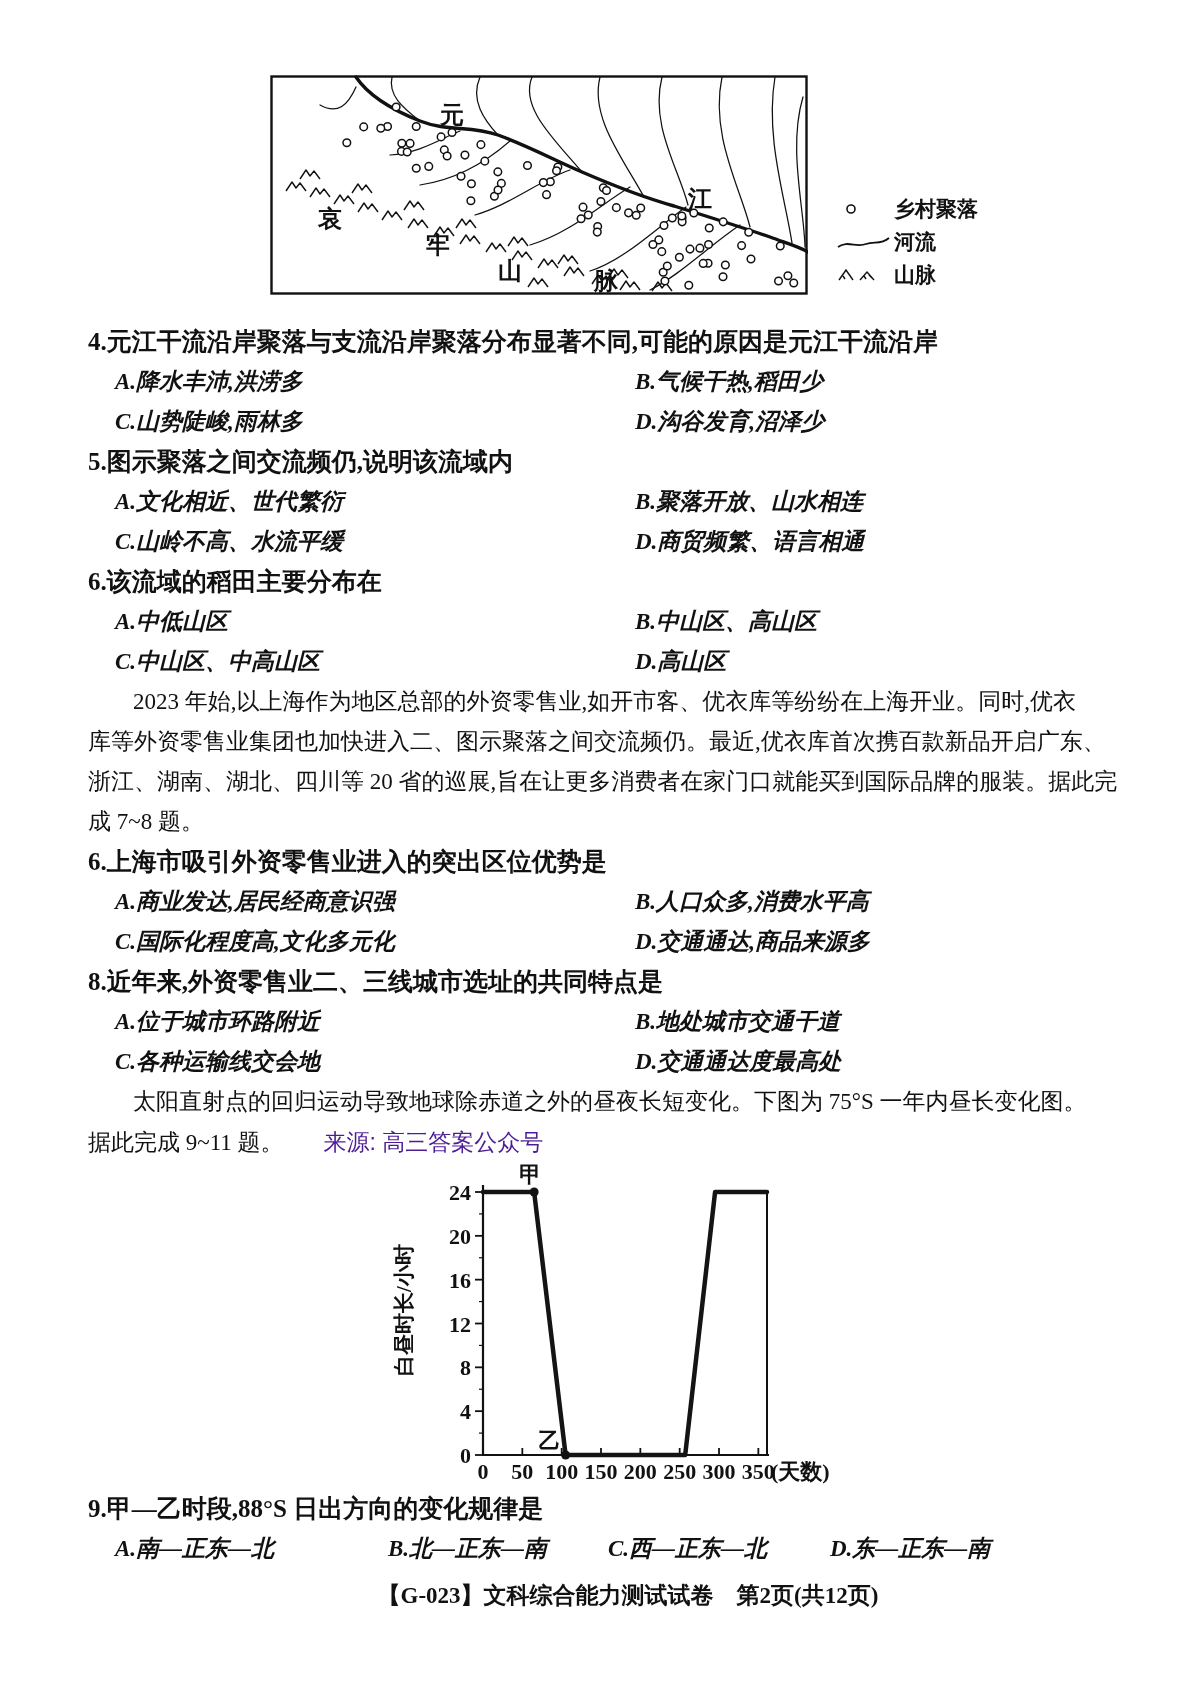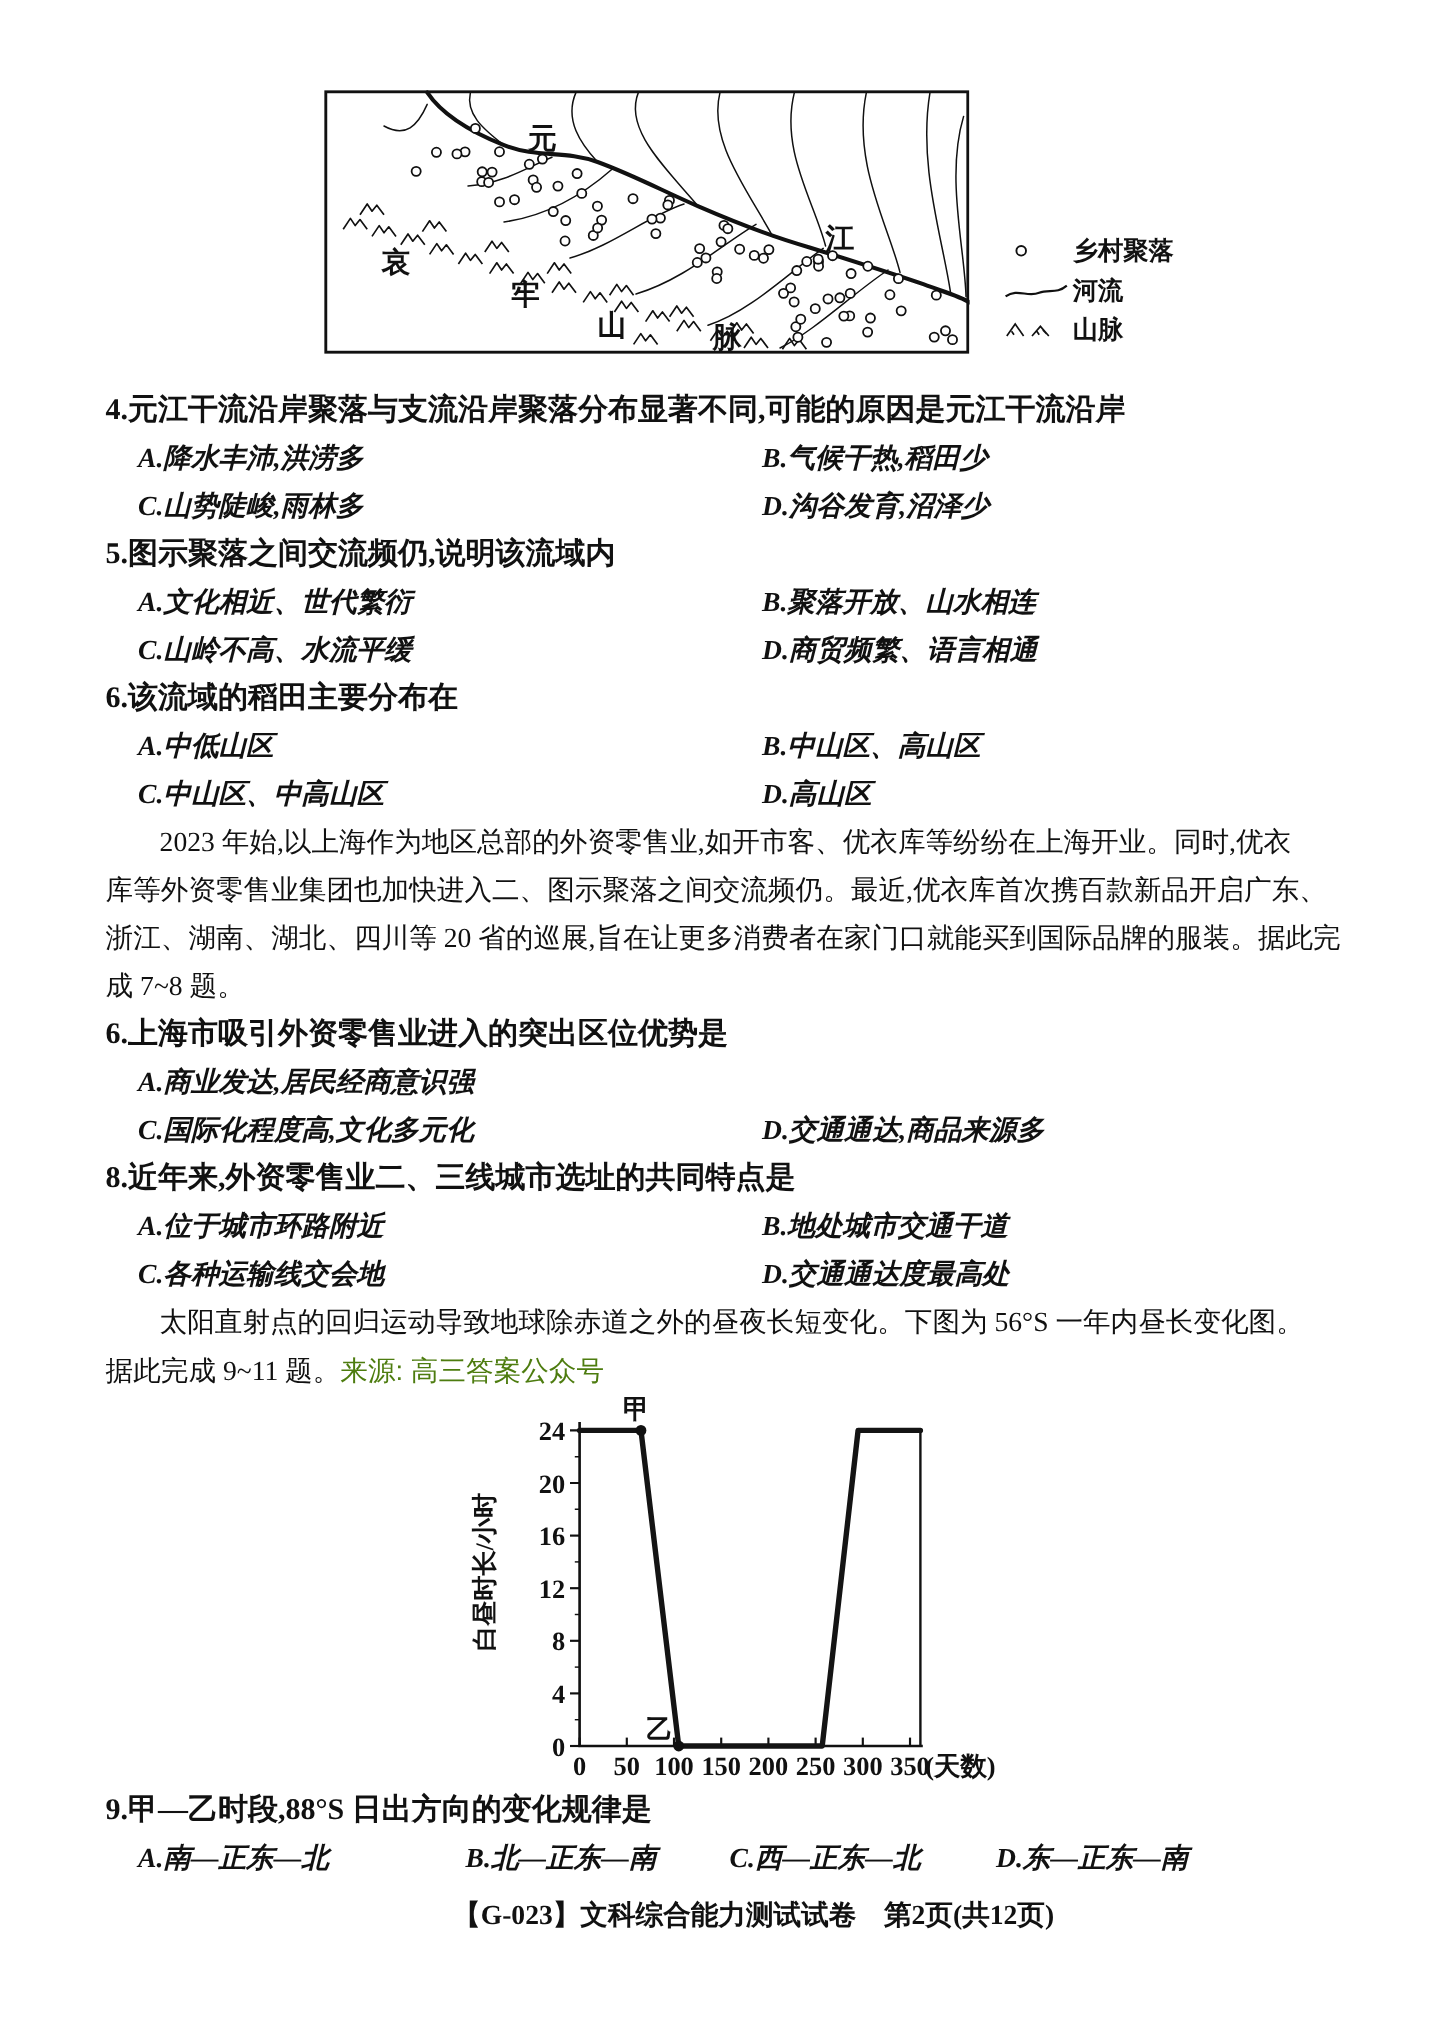--- a/index.html
+++ b/index.html
@@ -11,21 +11,21 @@
   .legend-sym{width:58px;display:flex;justify-content:flex-start;align-items:center;}
   .legend-label{font-size:21px;font-weight:700;}
   .content{position:absolute;left:88px;top:322px;width:1040px;}
   .row{height:40px;line-height:40px;white-space:nowrap;}
   .stem{font-size:25px;font-weight:700;}
   .optrow{display:grid;grid-template-columns:520px 1fr;height:40px;line-height:40px;}
   .optrow4{display:grid;grid-template-columns:273px 220px 222px 1fr;height:40px;line-height:40px;}
   .opt{font-size:23px;font-weight:700;padding-left:27px;white-space:nowrap;font-style:italic;}
   .passage-line{font-size:23px;font-weight:400;height:40px;line-height:40px;white-space:nowrap;}
   .indent{text-indent:45px;}
-  .source-note{font-family:"Liberation Sans","DejaVu Sans",sans-serif;font-weight:400;color:#4d7c0f;}
+  .source-note{font-family:"Liberation Sans","DejaVu Sans",sans-serif;font-weight:400;color:#4c1d95;margin-left:40px;}
   .chart-wrap{position:absolute;left:385px;top:1152px;width:470px;height:345px;}
   .q9block{position:absolute;left:88px;top:1489px;width:1040px;}
   .footer{position:absolute;left:0;top:1580px;width:1200px;text-align:center;
           font-size:23px;font-weight:700;padding-left:28px;}
   svg text{font-family:"Liberation Serif","DejaVu Serif",serif;fill:#111;}
 </style>
 </head>
 <body>
 
 <div class="page">
@@ -216,37 +216,38 @@
     </div>
 
     <div class="passage-line indent">2023 年始,以上海作为地区总部的外资零售业,如开市客、优衣库等纷纷在上海开业。同时,优衣</div>
     <div class="passage-line">库等外资零售业集团也加快进入二、图示聚落之间交流频仍。最近,优衣库首次携百款新品开启广东、</div>
     <div class="passage-line">浙江、湖南、湖北、四川等 20 省的巡展,旨在让更多消费者在家门口就能买到国际品牌的服装。据此完</div>
     <div class="passage-line">成 7~8 题。</div>
 
     <div class="row stem">6.上海市吸引外资零售业进入的突出区位优势是</div>
     <div class="optrow">
       <div class="opt">A.商业发达,居民经商意识强</div>
+      <div class="opt">B.人口众多,消费水平高</div>
     </div>
     <div class="optrow">
       <div class="opt">C.国际化程度高,文化多元化</div>
       <div class="opt">D.交通通达,商品来源多</div>
     </div>
 
     <div class="row stem">8.近年来,外资零售业二、三线城市选址的共同特点是</div>
     <div class="optrow">
       <div class="opt">A.位于城市环路附近</div>
       <div class="opt">B.地处城市交通干道</div>
     </div>
     <div class="optrow">
       <div class="opt">C.各种运输线交会地</div>
       <div class="opt">D.交通通达度最高处</div>
     </div>
 
-    <div class="passage-line indent">太阳直射点的回归运动导致地球除赤道之外的昼夜长短变化。下图为 56°S 一年内昼长变化图。</div>
+    <div class="passage-line indent">太阳直射点的回归运动导致地球除赤道之外的昼夜长短变化。下图为 75°S 一年内昼长变化图。</div>
     <div class="passage-line">
       <span>据此完成 9~11 题。</span><span class="source-note">来源: 高三答案公众号</span>
     </div>
   </div>
 
   <div class="chart-wrap">
     <svg id="chart-svg" width="470" height="345" viewBox="0 0 470 345">
         <line x1="98" y1="33" x2="98" y2="303" stroke="#111" stroke-width="2.2"></line>
         <line x1="97" y1="303" x2="384" y2="303" stroke="#111" stroke-width="2.2"></line>
         <line x1="382" y1="40" x2="382" y2="303" stroke="#111" stroke-width="2"></line>

